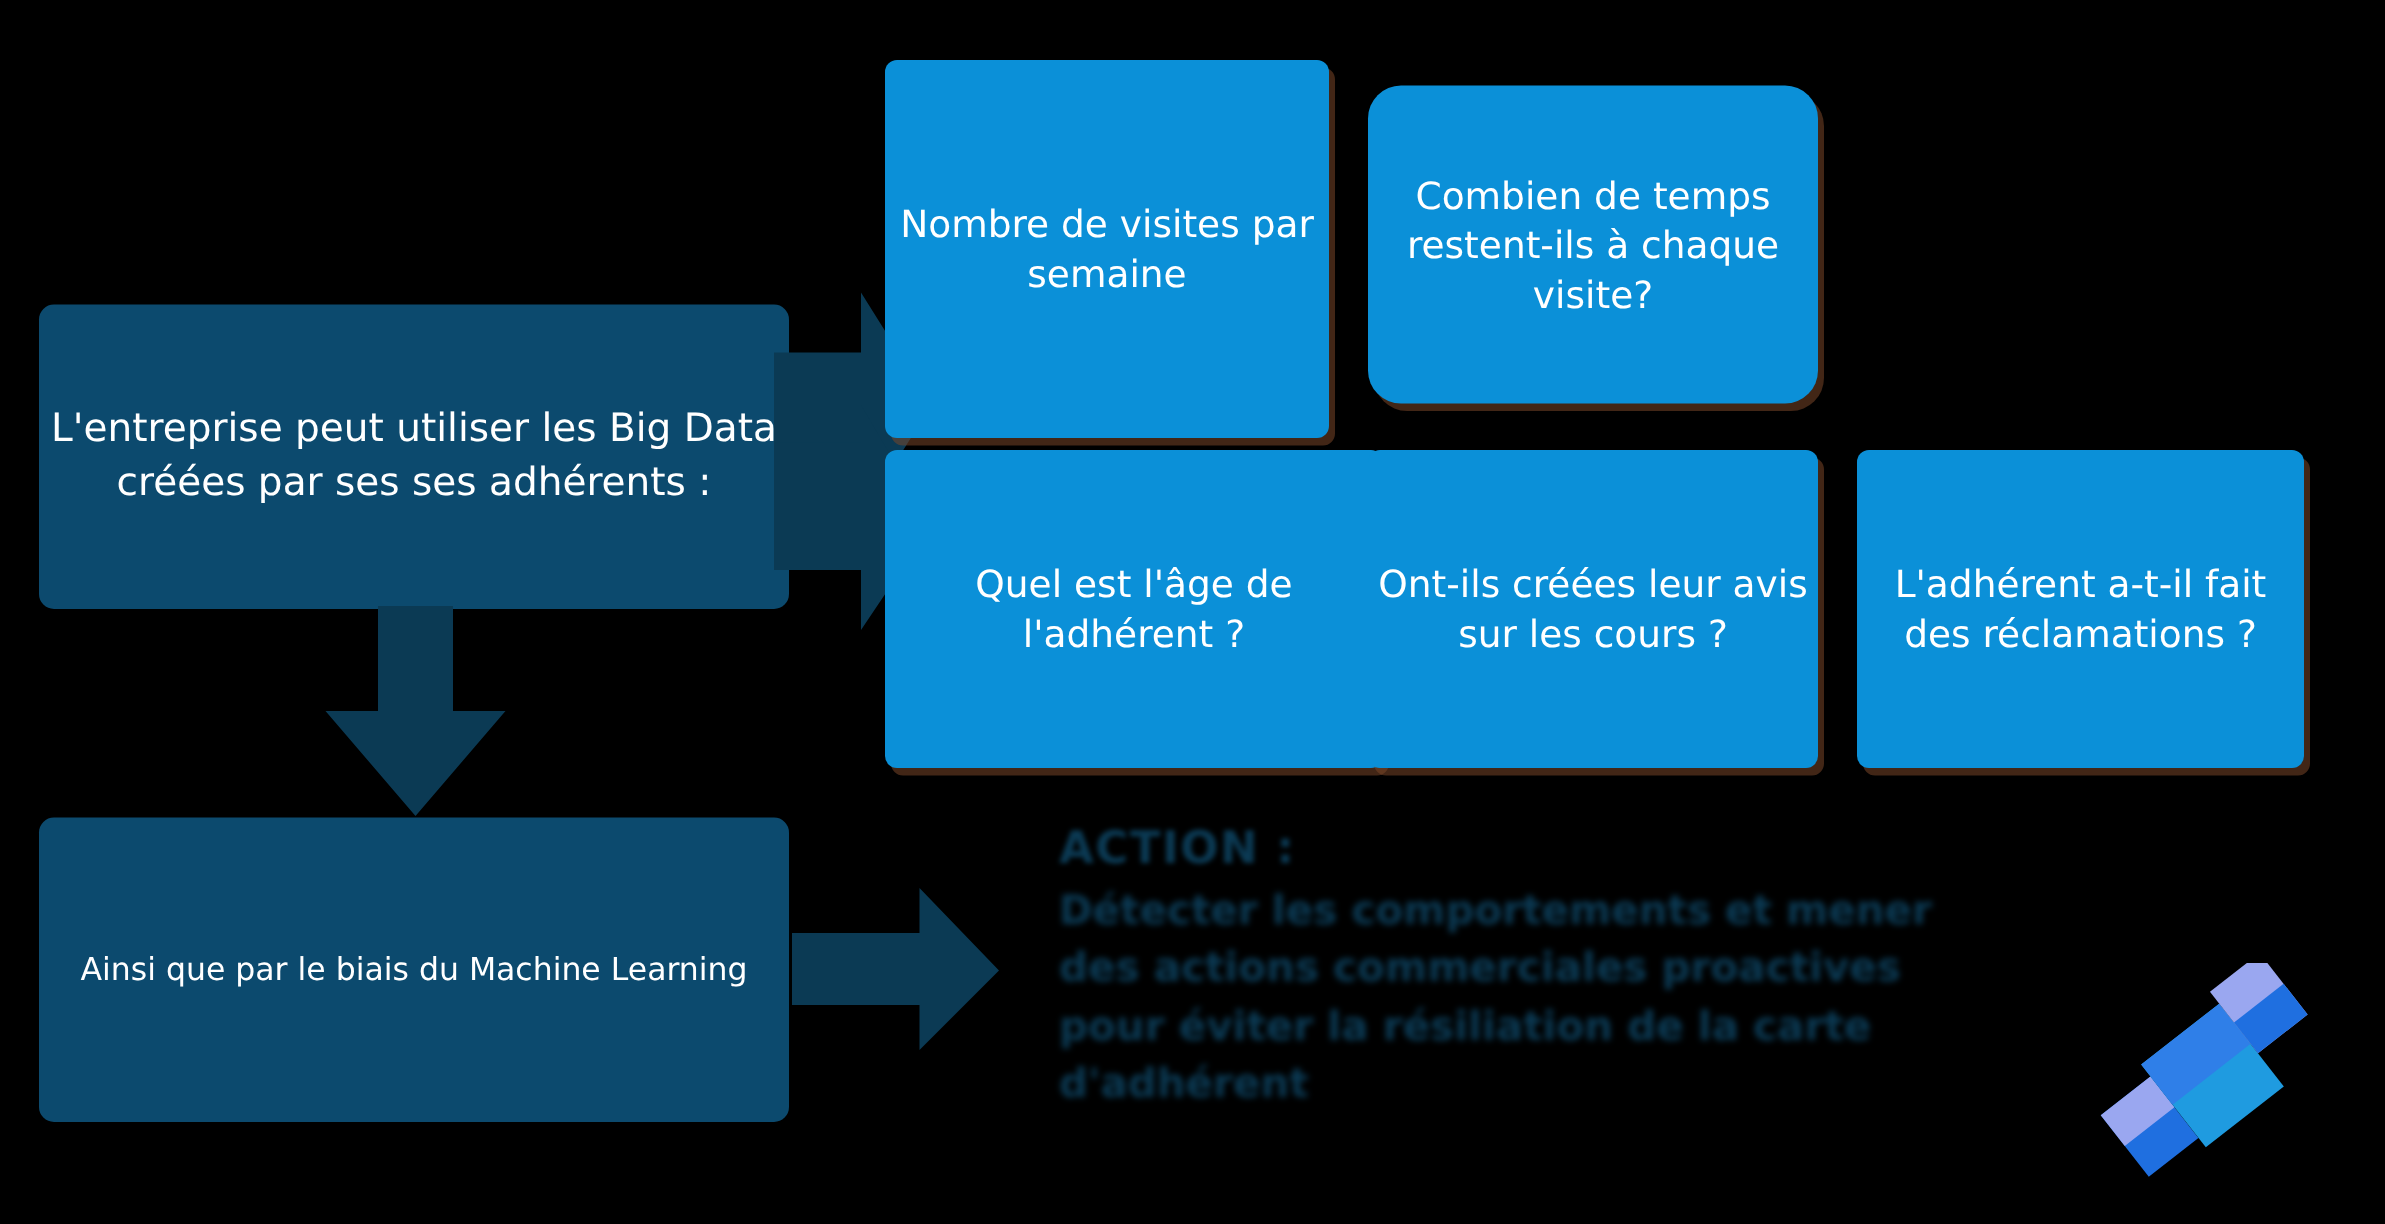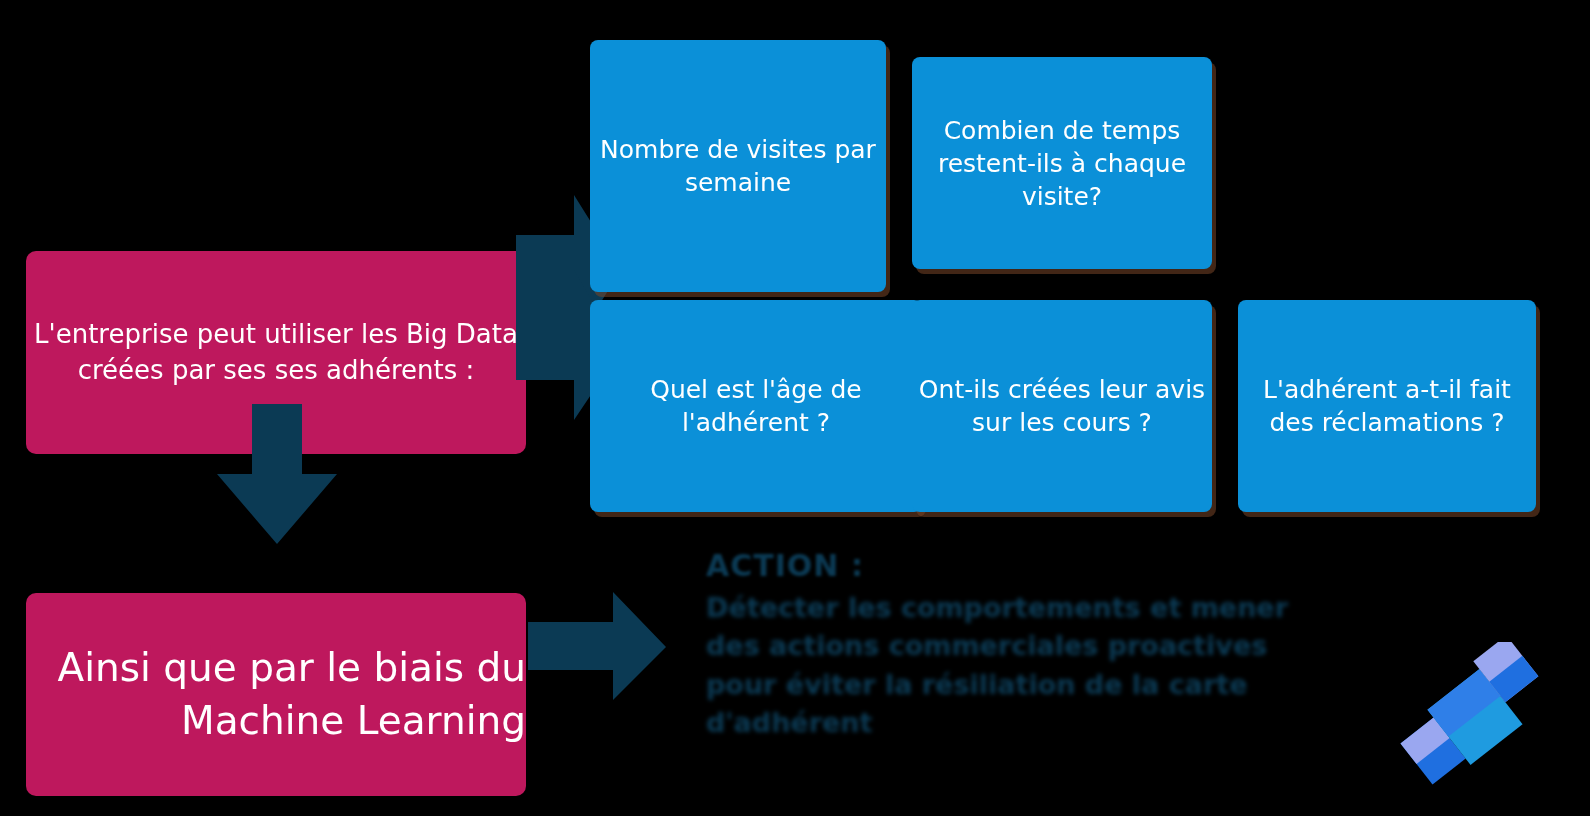--- a/index.html
+++ b/index.html
@@ -18,43 +18,41 @@
   .stage {
     position: absolute;
     left: 0; top: 0;
     width: 1590px;
     height: 816px;
   }
 
   
   .navy-box {
     position: absolute;
-    background: #be185d;
+    background: #0c4a6e;
     border-radius: 10px;
     display: flex;
     align-items: center;
     justify-content: center;
     text-align: center;
     line-height: 1.35;
-    margin-top: 48px;
   }
   #box-source {
     left: 26px;
     top: 203px;
     width: 500px;
     height: 203px;
     font-size: 26px;
   }
   #box-ml {
     left: 26px;
     top: 545px;
     width: 500px;
     height: 203px;
-    font-size: 39px;
-    text-align: right;
+    font-size: 21px;
   }
 
   
   .blue-card {
     position: absolute;
     background: #0b90d8;
     border-radius: 8px;
     display: flex;
     align-items: center;
     justify-content: center;
@@ -118,21 +116,21 @@
   </svg>
 
   <div class="navy-box" id="box-ml">Ainsi que par le biais du Machine Learning</div>
 
   <svg class="arrow" style="left:528px; top:592px;" width="140" height="110" viewBox="0 0 140 110">
     <polygon points="0,30 85,30 85,0 138,55 85,108 85,78 0,78" fill="#0b3a54"></polygon>
   </svg>
 
   <div class="blue-card" style="left:590px; top:40px; width:296px; height:252px;">Nombre de visites par semaine</div>
 
-  <div class="blue-card" style="left:912px; top:57px; width:300px; height:212px;">Combien de temps restent-ils à chaque visite?</div>
+  <div class="blue-card" style="left:912px; top:57px; width:300px; height:212px;border-radius:22px;">Combien de temps restent-ils à chaque visite?</div>
 
 
   <div class="blue-card" style="left:590px; top:300px; width:332px; height:212px;">Quel est l'âge de l'adhérent ?</div>
 
   <div class="blue-card" style="left:912px; top:300px; width:300px; height:212px;">Ont-ils créées leur avis sur les cours ?</div>
 
   <div class="blue-card" style="left:1238px; top:300px; width:298px; height:212px;">L'adhérent a-t-il fait des réclamations ?</div>
 
   <div id="action-block">
     <div id="action-title">ACTION :</div>

